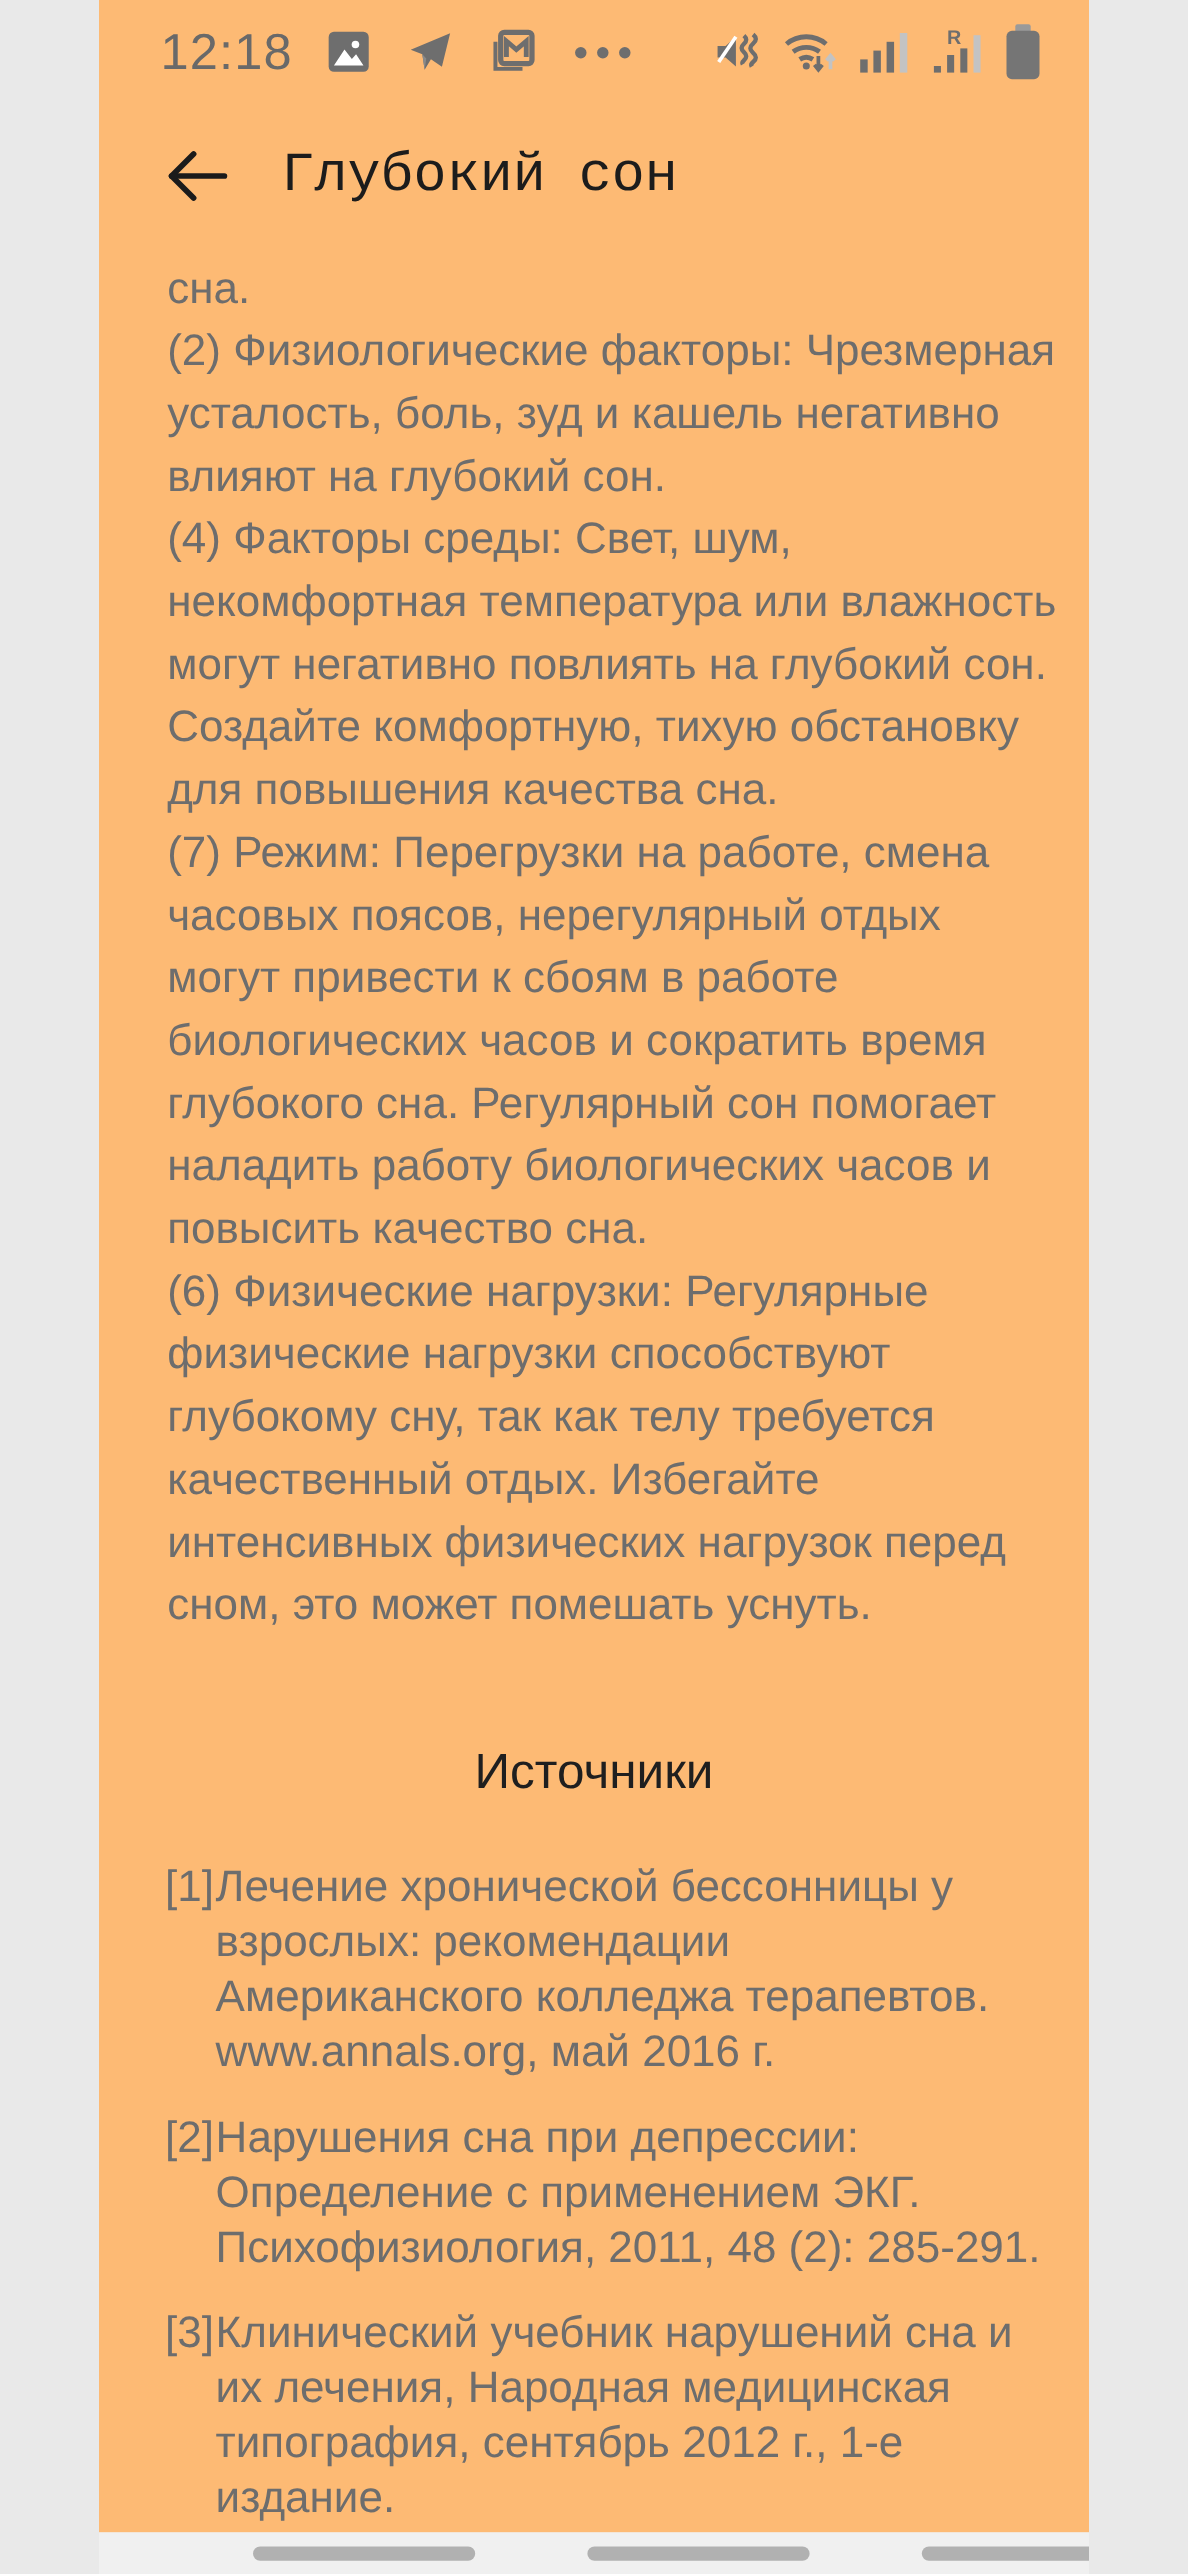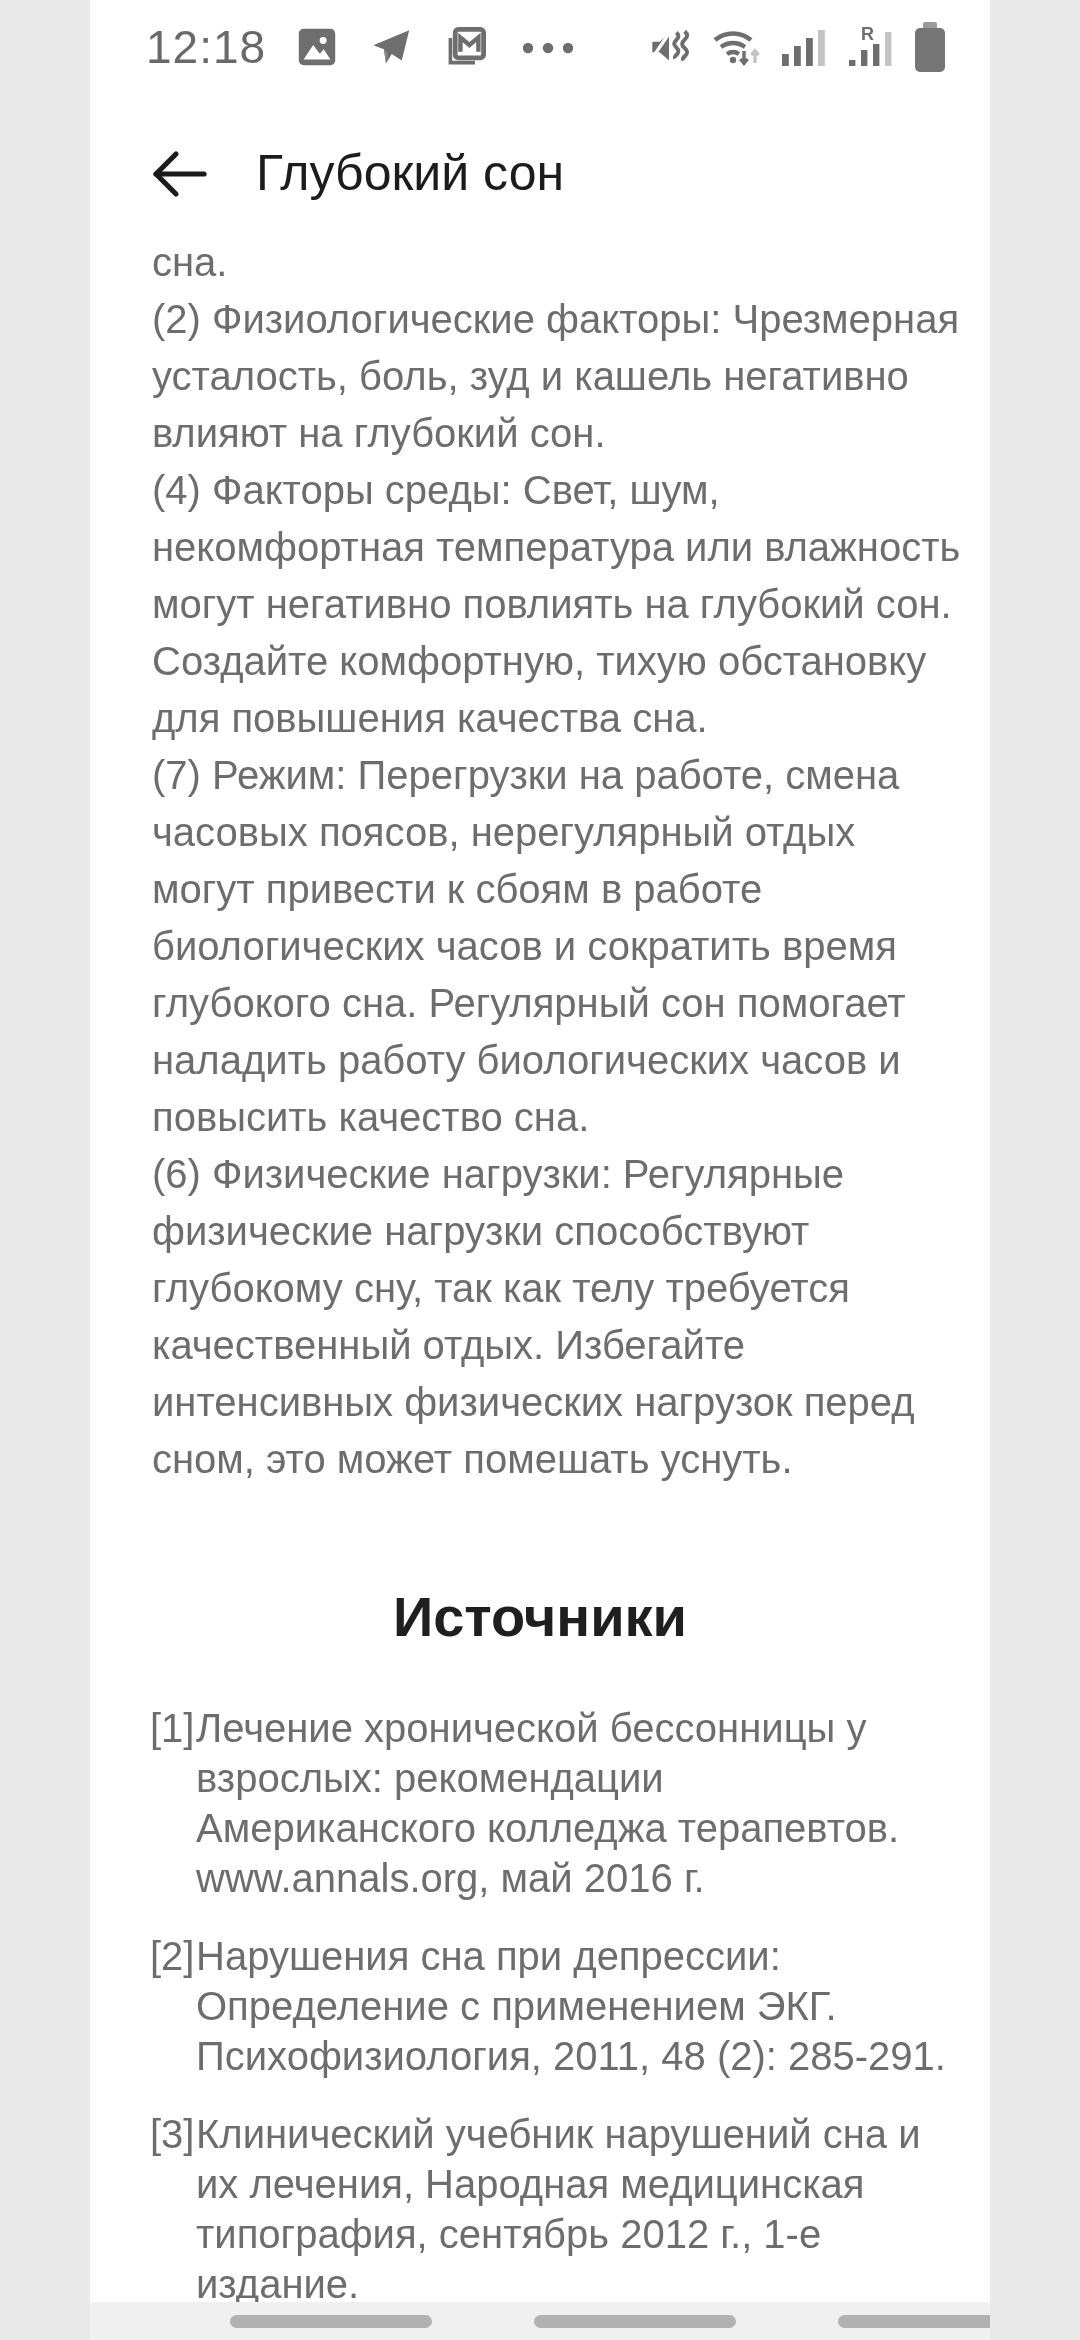--- a/index.html
+++ b/index.html
@@ -1,46 +1,46 @@
 <!DOCTYPE html>
 <html lang="ru"><head>
 <meta charset="utf-8">
 <style>
   html,body{margin:0;padding:0;background:#e9e9e9;}
   .screen{
     position:relative;width:900px;height:2340px;margin:0 auto;
-    background:#ffffff;overflow:hidden;
+    background:#fdba74;overflow:hidden;
     font-family:"Liberation Sans",sans-serif;
   }
   
   .status-bar{
     display:flex;justify-content:space-between;align-items:center;
     height:86px;padding:8px 40px 0 56px;box-sizing:border-box;
   }
   .sb-left{display:flex;align-items:center;gap:28px;}
   .sb-time{font-size:46px;color:#696969;letter-spacing:1px;}
   .sb-right{display:flex;align-items:center;gap:15px;}
   .sb-icon{display:flex;align-items:center;}
   
   .app-header{
-    display:flex;align-items:flex-end;
-    padding:46px 0 0 58px;height:116px;box-sizing:border-box;
+    display:flex;align-items:flex-start;
+    padding:46px 0 0 58px;height:116px;box-sizing:border-box;font-family:Liberation Mono, monospace;
   }
   .back-button{width:64px;height:56px;display:flex;align-items:center;border:none;background:none;padding:0;cursor:pointer;}
   .app-title{font-size:50px;color:#1c1c1c;margin-left:44px;font-weight:400;}
   
   .article{
     padding:32px 24px 0 62px;
     font-size:40px;line-height:57px;color:#6d6d6d;
   }
   .article p{margin:0;}
   
   .sources-heading{
     margin-top:96px;text-align:center;
-    font-size:56px;font-weight:700;color:#1f1f1f;
+    font-size:45px;font-weight:400;color:#1f1f1f;
   }
   .references{
     padding:54px 44px 0 60px;
     font-size:40px;line-height:50px;color:#6d6d6d;
   }
   .reference{display:flex;margin-bottom:28px;}
   .ref-marker{flex:0 0 46px;}
   .ref-text{flex:1;}
   
   .nav-bar{

